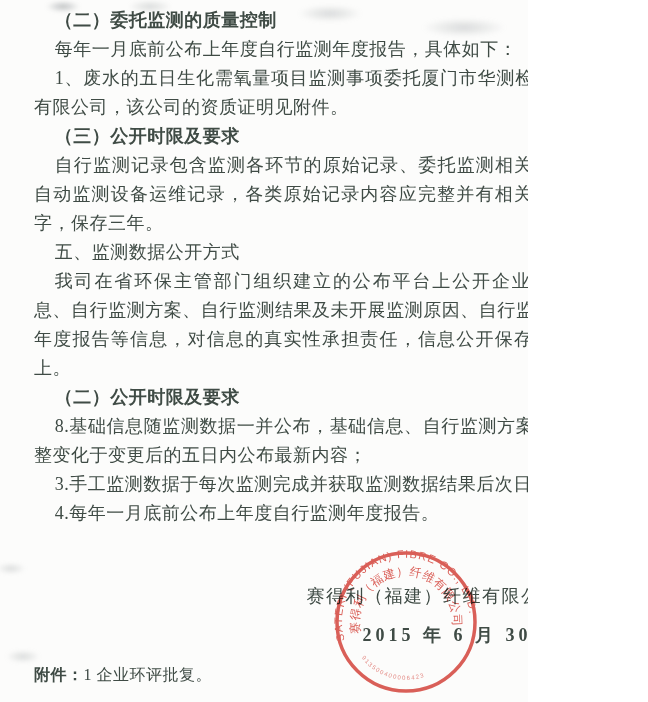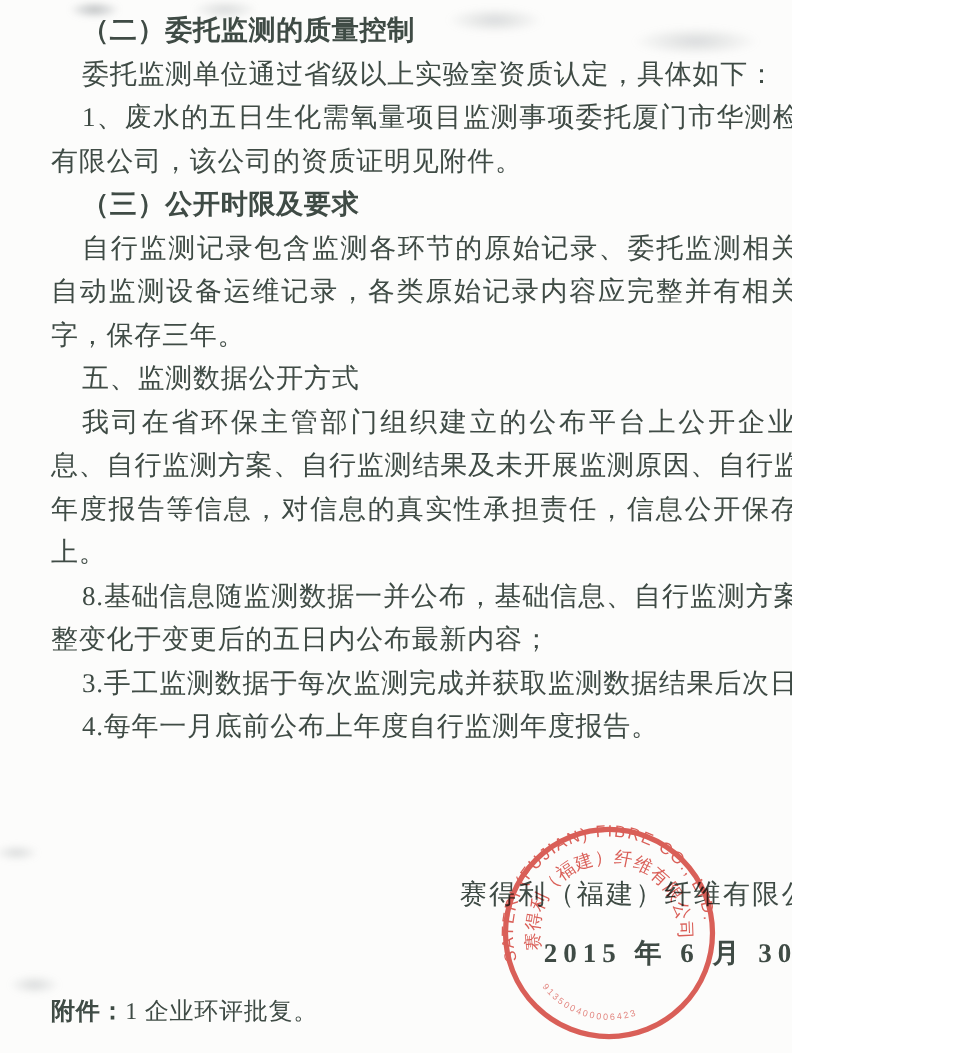--- a/index.html
+++ b/index.html
@@ -87,26 +87,27 @@
   <div class="smudge s4"></div>
   <div class="smudge s5"></div>
   <div class="smudge s6"></div>
   <div class="smudge s7"></div>
   <div class="smudge s8"></div>
   <div class="smudge s9"></div>
   <div class="smudge s10"></div>
 
   <div class="textcol">
     <p class="head">（二）委托监测的质量控制</p>
-    <p class="para">委托监测单位通过省级以上实验室资质认定，具体如下：</p>
+    <p class="para">每年一月底前公布上年度自行监测年度报告，具体如下：</p>
     <p class="para">1、废水的五日生化需氧量项目监测事项委托厦门市华测检测技术有限公司，该公司的资质证明见附件。</p>
     <p class="head">（三）公开时限及要求</p>
     <p class="para">自行监测记录包含监测各环节的原始记录、委托监测相关记录、自动监测设备运维记录，各类原始记录内容应完整并有相关人员签字，保存三年。</p>
     <p class="chapter">五、监测数据公开方式</p>
     <p class="para">我司在省环保主管部门组织建立的公布平台上公开企业基础信息、自行监测方案、自行监测结果及未开展监测原因、自行监测开展年度报告等信息，对信息的真实性承担责任，信息公开保存一年以上。</p>
+    <p class="head">（二）公开时限及要求</p>
     <p class="para">8.基础信息随监测数据一并公布，基础信息、自行监测方案如有调整变化于变更后的五日内公布最新内容；</p>
     <p class="para">3.手工监测数据于每次监测完成并获取监测数据结果后次日公布；</p>
     <p class="para">4.每年一月底前公布上年度自行监测年度报告。</p>
   </div>
 
   <div class="sig">
     <p class="company">赛得利（福建）纤维有限公司</p>
     <p class="date">2015 年 6 月 30 日</p>
   </div>
 

